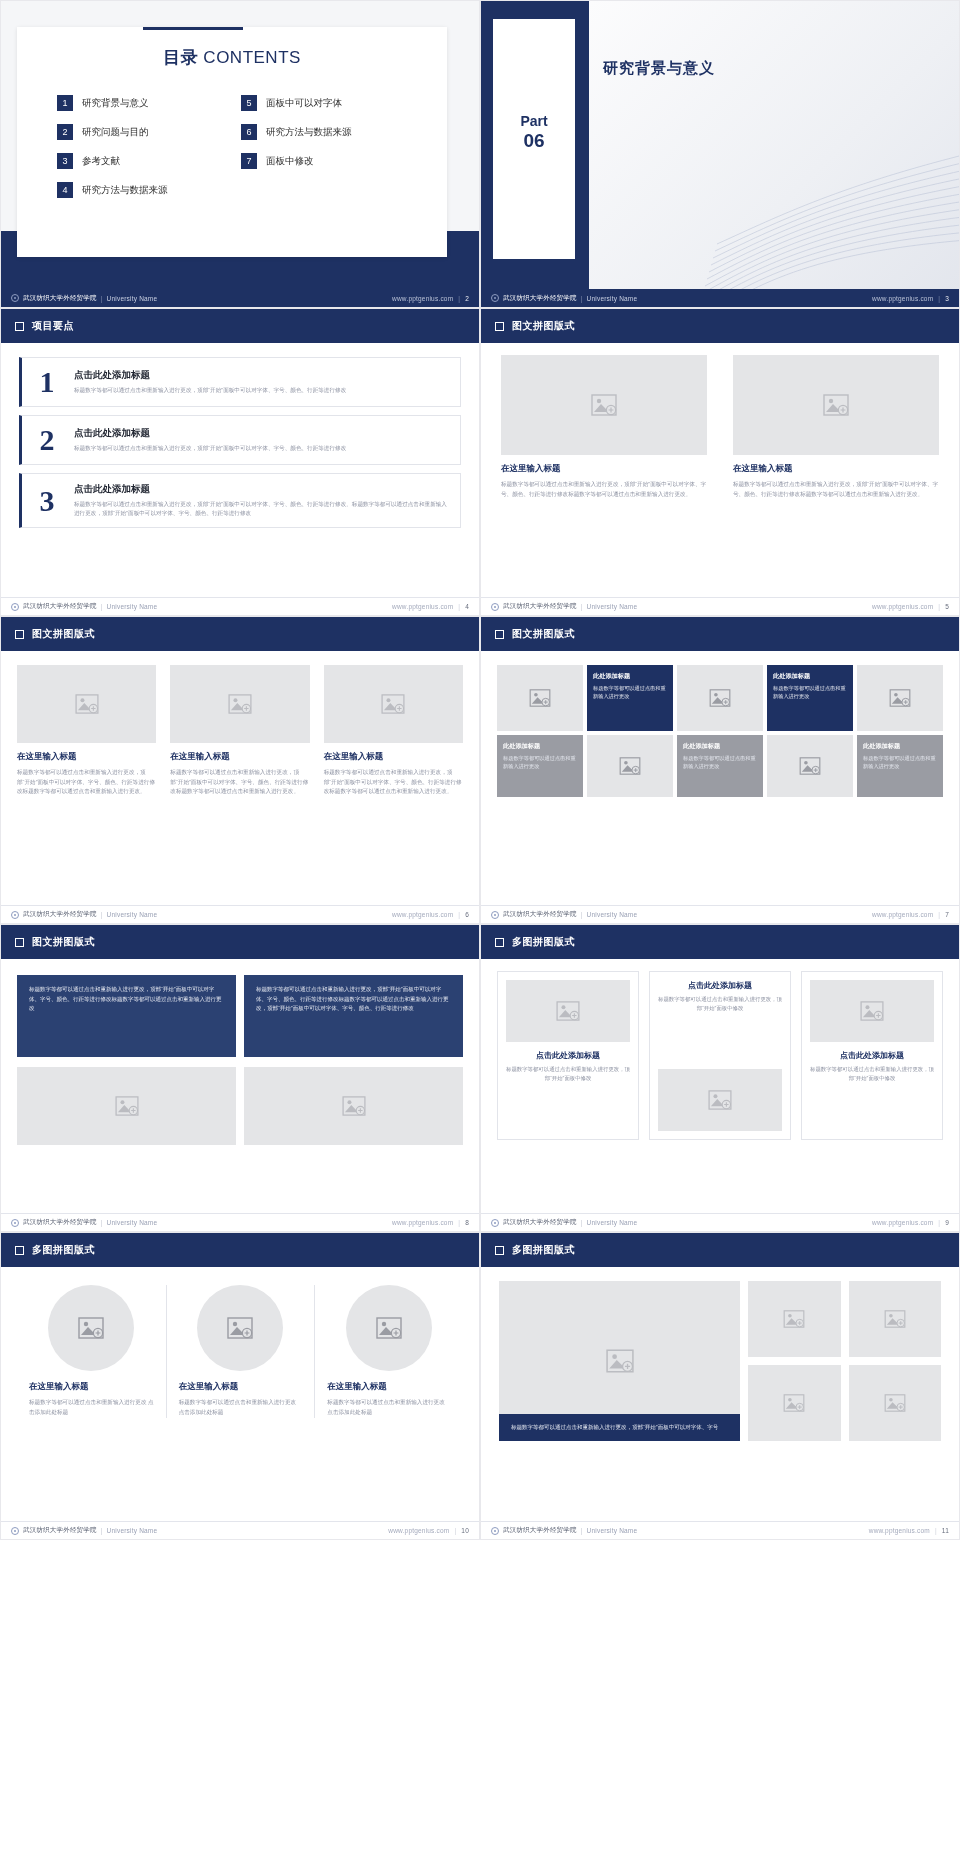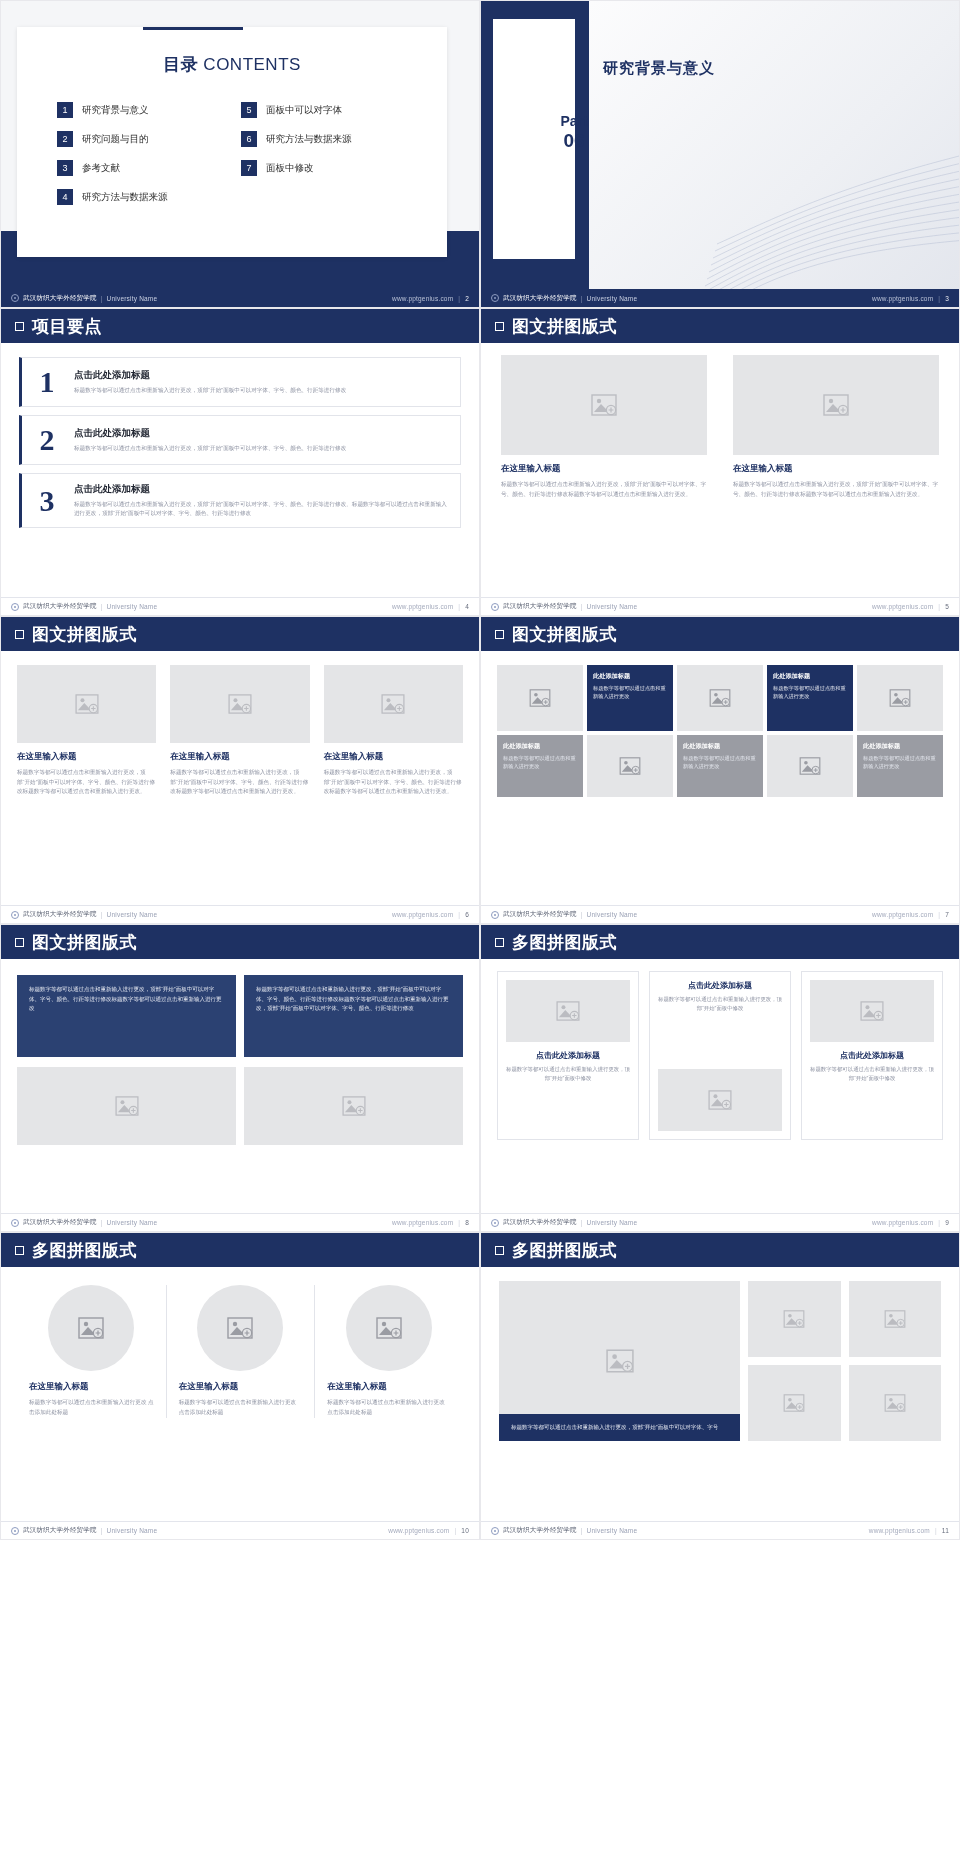--- a/index.html
+++ b/index.html
@@ -75,21 +75,21 @@
     box-shadow: 0 1px 4px rgba(0,0,0,.10);
   }
   .contents-topbar {
     position: absolute;
     left: 126px; top: 0;
     width: 100px; height: 3px;
     background: #1e3163;
   }
   .contents-title {
     text-align: center;
-    margin-top: 26px;
+    margin-top: 19px;
     font-size: 17px;
     color: #1e3163;
     font-weight: bold;
     letter-spacing: .5px;
   }
   .contents-title .en { font-weight: normal; color: #1e3163; }
   .toc-grid {
     margin: 26px 40px 0 40px;
     display: grid;
     grid-template-columns: 1fr 1fr;
@@ -124,21 +124,20 @@
     position: absolute; left: 12px; top: 18px;
     width: 82px; height: 240px;
     background: #ffffff;
   }
   .part-label {
     position: absolute;
     left: 12px; top: 112px;
     width: 82px;
     text-align: center;
     color: #1e3163;
-    margin-left: 40px;
   }
   .part-label .p1 { font-size: 14px; font-weight: bold; }
   .part-label .p2 { font-size: 19px; font-weight: bold; margin-top: 1px; }
   .part-right {
     position: absolute;
     left: 108px; top: 0; right: 0; height: 290px;
     background: linear-gradient(135deg,#fcfcfd 0%, #eef0f4 60%, #e3e6ed 100%);
     overflow: hidden;
   }
   .part-title {
@@ -155,21 +154,21 @@
     height: 34px;
     background: #1e3163;
     display: flex; align-items: center;
     padding-left: 14px;
     gap: 8px;
   }
   .hdr .sq {
     width: 9px; height: 9px;
     border: 1.4px solid #ffffff;
   }
-  .hdr .t { color: #ffffff; font-size: 17px; font-weight: bold; letter-spacing: .5px; }
+  .hdr .t { color: #ffffff; font-size: 10px; font-weight: bold; letter-spacing: .5px; }
 
   
   .kp-wrap { position: absolute; left: 18px; right: 18px; top: 48px; }
   .kp-row {
     display: flex; align-items: center;
     gap: 14px;
     border: 1px solid #e2e4ea;
     border-left: 3px solid #1e3163;
     padding: 9px 12px;
     margin-bottom: 8px;

